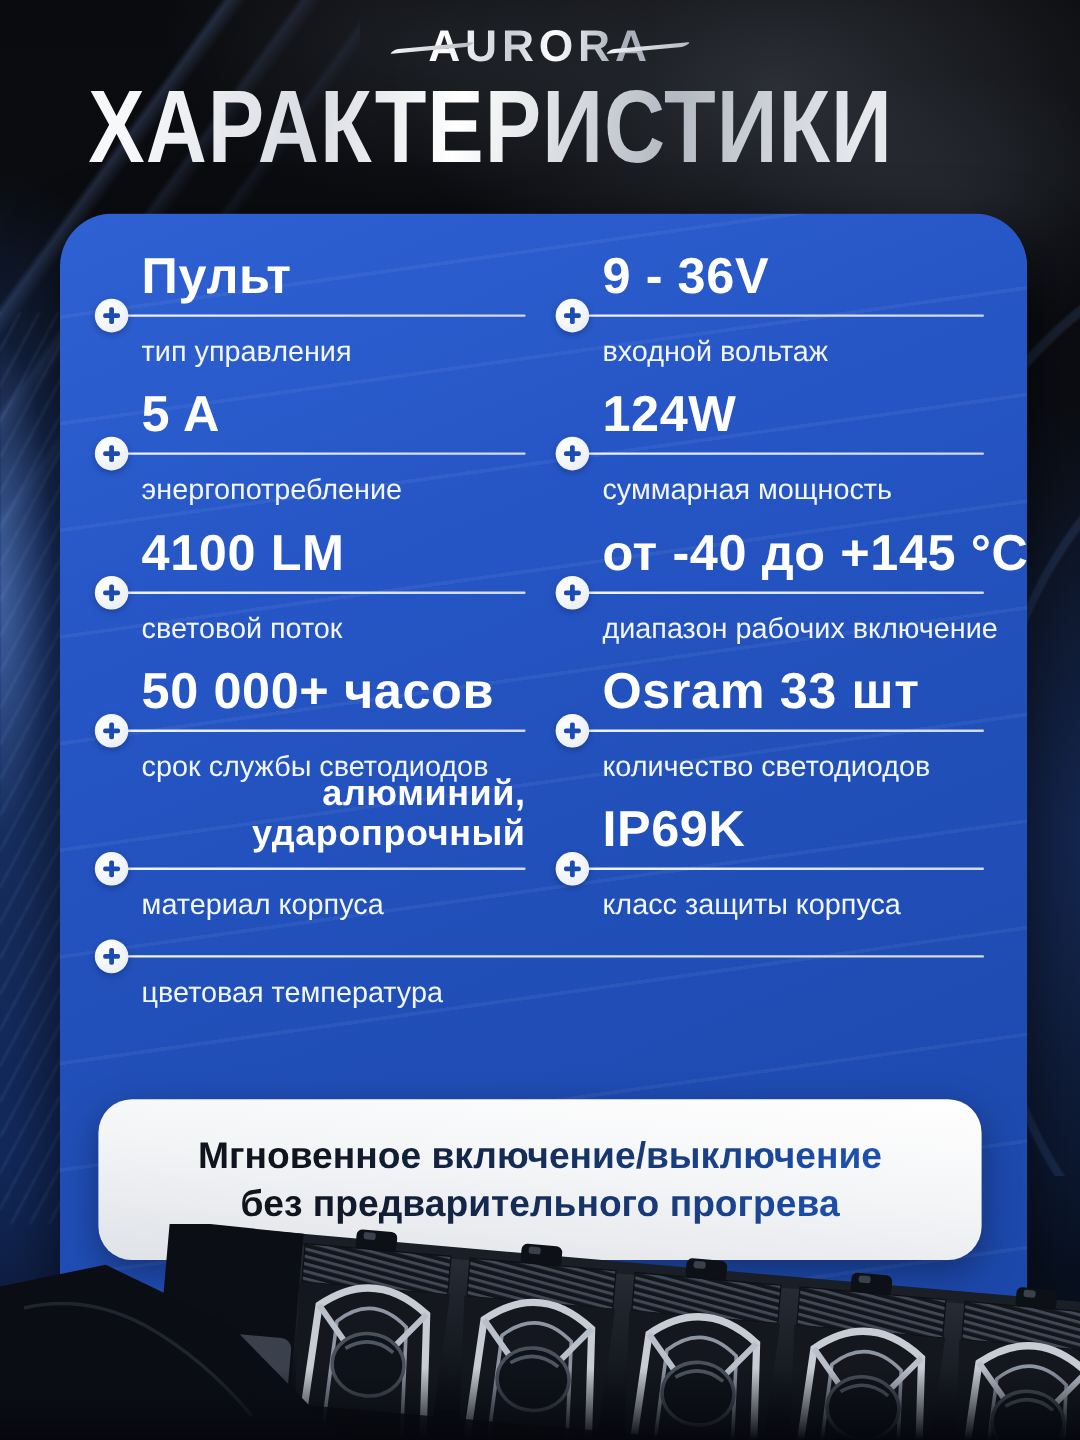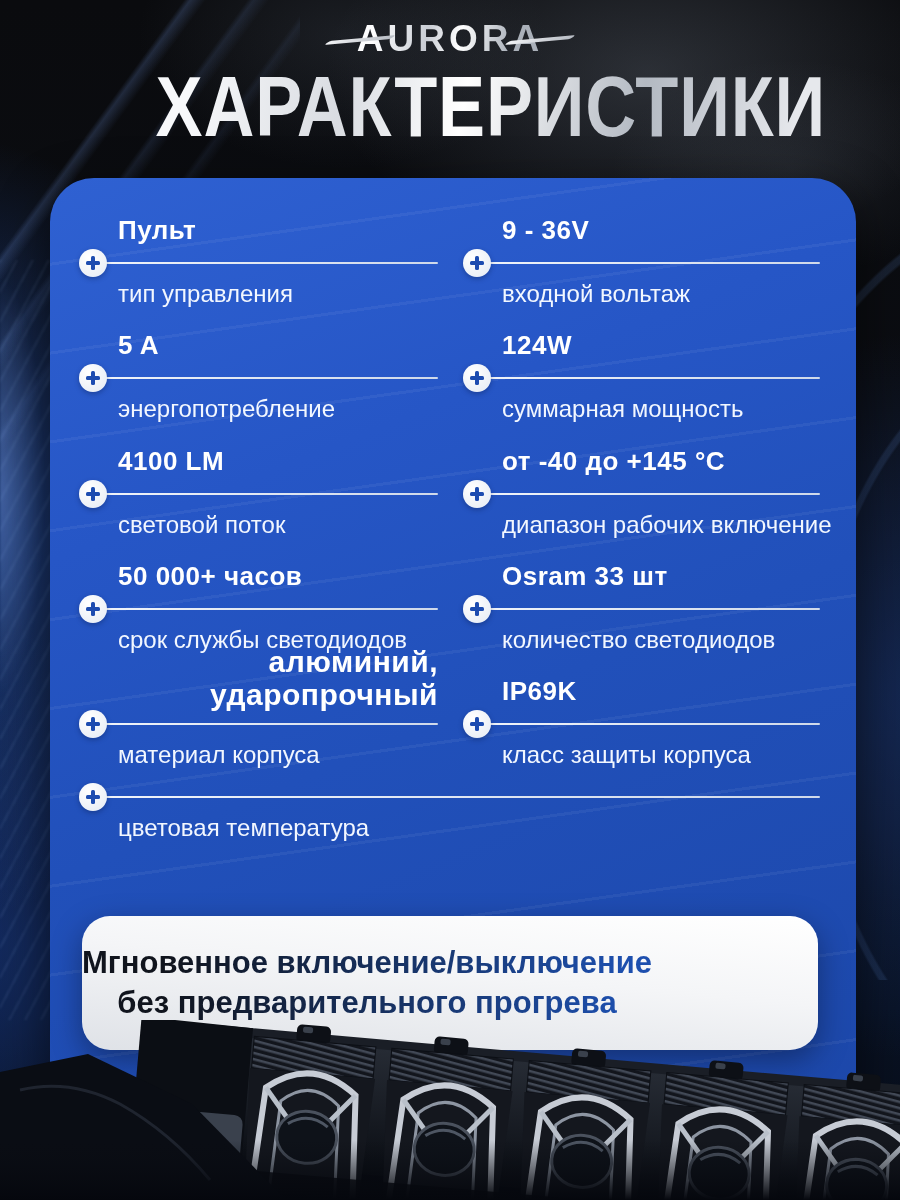--- a/index.html
+++ b/index.html
@@ -39,50 +39,50 @@
   .logo { position:absolute; left:0; top:18px; width:900px; text-align:center; }
   .logo-inner { position:relative; display:inline-block; font-weight:bold; font-size:37px; letter-spacing:4px;
     background:linear-gradient(100deg,#fdfdfe 10%,#c9cdd4 38%,#ffffff 55%,#aab0b9 82%);
     -webkit-background-clip:text; background-clip:text; -webkit-text-fill-color:transparent; color:#dfe2e7; }
   .logo-slash { position:absolute; width:58px; height:4px; background:linear-gradient(90deg,#f2f3f5,#b7bcc4);
     transform:skewX(-55deg) rotate(-6deg); border-radius:2px; }
   .logo-slash.l { left:-26px; top:20px; }
   .logo-slash.r { right:-26px; top:20px; }
 
   
-  .page-title { position:absolute; left:0; top:62px; width:900px; text-align:right; }
+  .page-title { position:absolute; left:0; top:62px; width:900px; text-align:left; }
   .page-title span { display:inline-block; font-weight:bold; font-size:86px; line-height:88px; letter-spacing:1px;
     transform:scaleX(0.82); transform-origin:center;
     background:linear-gradient(102deg,#f7f8fa 6%,#d9dce1 28%,#ffffff 46%,#b3b9c2 72%,#e6e8ec 95%);
     -webkit-background-clip:text; background-clip:text; -webkit-text-fill-color:transparent; color:#e8eaee;
     white-space:nowrap; }
 
   
   .panel { position:absolute; left:50px; top:178px; width:806px; height:952px; border-radius:44px;
     background:
       repeating-linear-gradient(352deg, rgba(255,255,255,0.05) 0 3px, rgba(255,255,255,0) 3px 88px),
       linear-gradient(158deg,#2f61d2 0%, #2656c6 30%, #2150ba 55%, #1c47a9 100%);
     box-shadow:0 18px 50px rgba(0,0,0,0.55); }
 
   .spec { position:absolute; }
-  .spec-value { font-weight:bold; color:#ffffff; font-size:26px; line-height:40px; margin-bottom:12px;
+  .spec-value { font-weight:bold; color:#ffffff; font-size:42px; line-height:40px; margin-bottom:12px;
     padding-left:25px; white-space:nowrap; letter-spacing:0.5px; }
   .spec.two-line .spec-value { font-size:30px; line-height:33px; white-space:pre-line;text-align:right; }
   .spec-rule { position:relative; height:2px; background:linear-gradient(90deg,#f0f4fa,#cfd9ea); border-radius:1px; }
   .plus { position:absolute; left:-14px; top:-13px; width:28px; height:28px; border-radius:50%;
     background:radial-gradient(circle at 35% 30%, #ffffff, #e4eaf3); box-shadow:0 2px 5px rgba(10,25,70,0.35); }
   .plus .ph, .plus .pv { position:absolute; background:#1d4cb0; border-radius:1.5px; }
   .plus .ph { left:7px; top:12px; width:14px; height:4px; }
   .plus .pv { left:12px; top:7px; width:4px; height:14px; }
   .spec-label { margin-top:16px; padding-left:25px; color:#f2f7ff; font-size:24px; line-height:27px; white-space:nowrap; }
 
   
   .callout { position:absolute; left:82px; top:916px; width:736px; height:134px; border-radius:28px;
     background:linear-gradient(185deg,#ffffff 0%, #f4f5f7 45%, #dfe2e7 100%);
-    box-shadow:0 10px 30px rgba(0,0,0,0.35); display:flex; align-items:center; }
+    box-shadow:0 10px 30px rgba(0,0,0,0.35); display:flex; align-items:center; justify-content:center; }
   .callout-text { text-align:center; font-weight:bold; font-size:31px; line-height:40px;
     background:linear-gradient(92deg,#10141d 15%, #173263 55%, #1d4fae 95%);
     -webkit-background-clip:text; background-clip:text; -webkit-text-fill-color:transparent; color:#16325e; }
 
   
   .photo-strip { position:absolute; left:0; top:1020px; width:900px; height:180px; pointer-events:none;
     background:linear-gradient(180deg, rgba(7,10,18,0) 0px, rgba(7,10,18,0) 58px,
       rgba(7,10,18,0.55) 104px, #070a12 146px, #05070d 180px); }
   .photo-strip svg { position:absolute; left:0; top:0; }
 </style>

